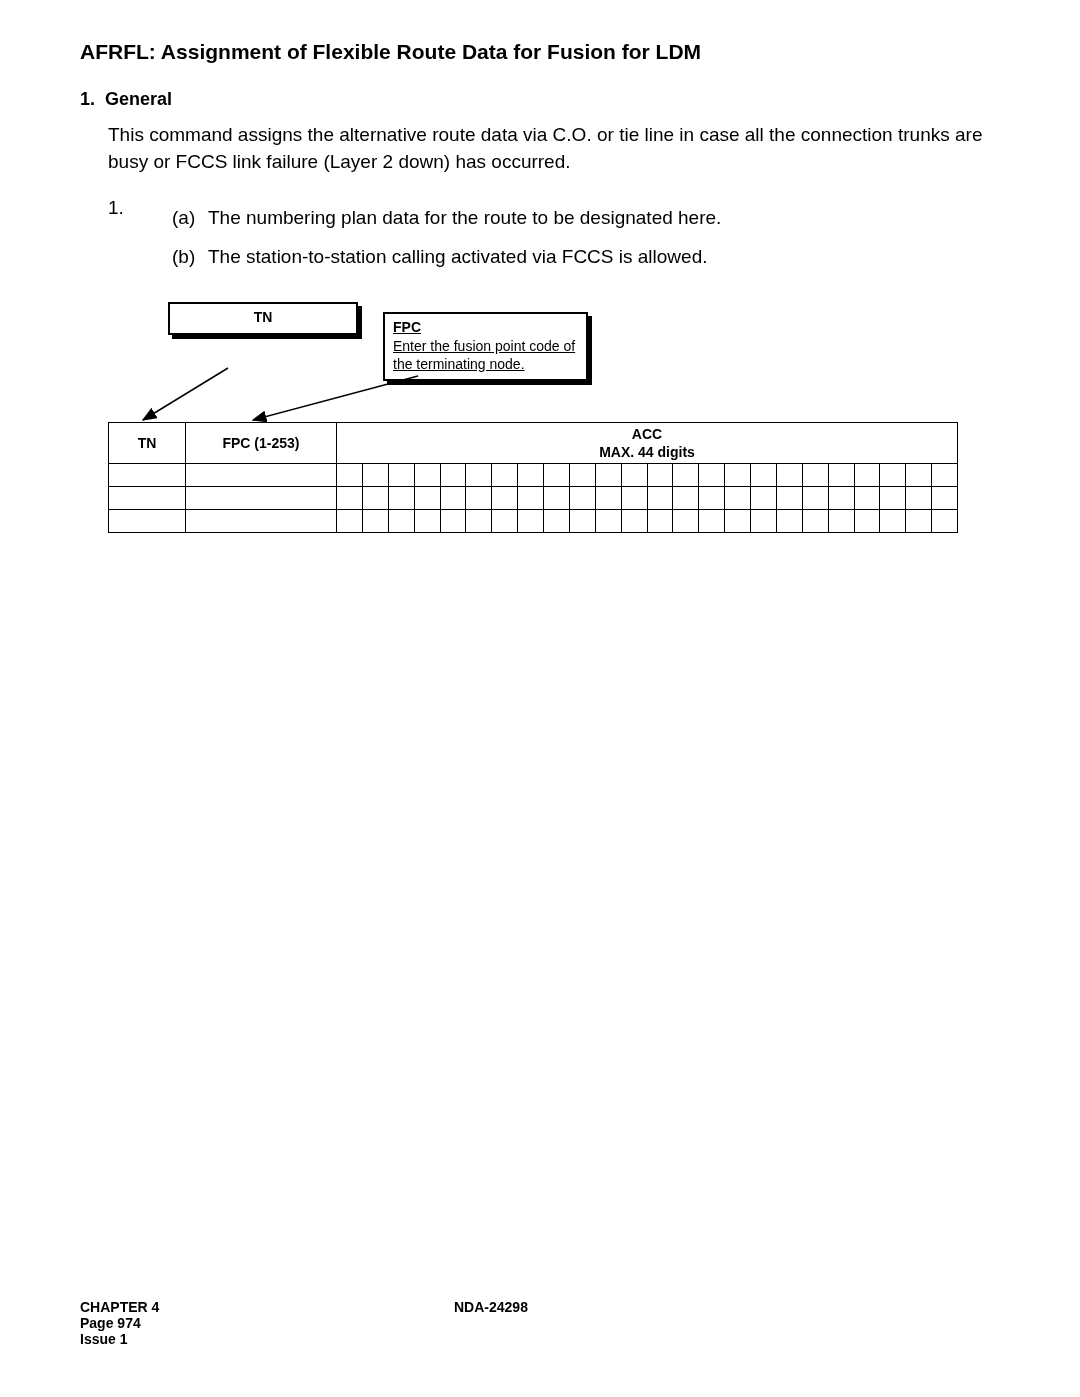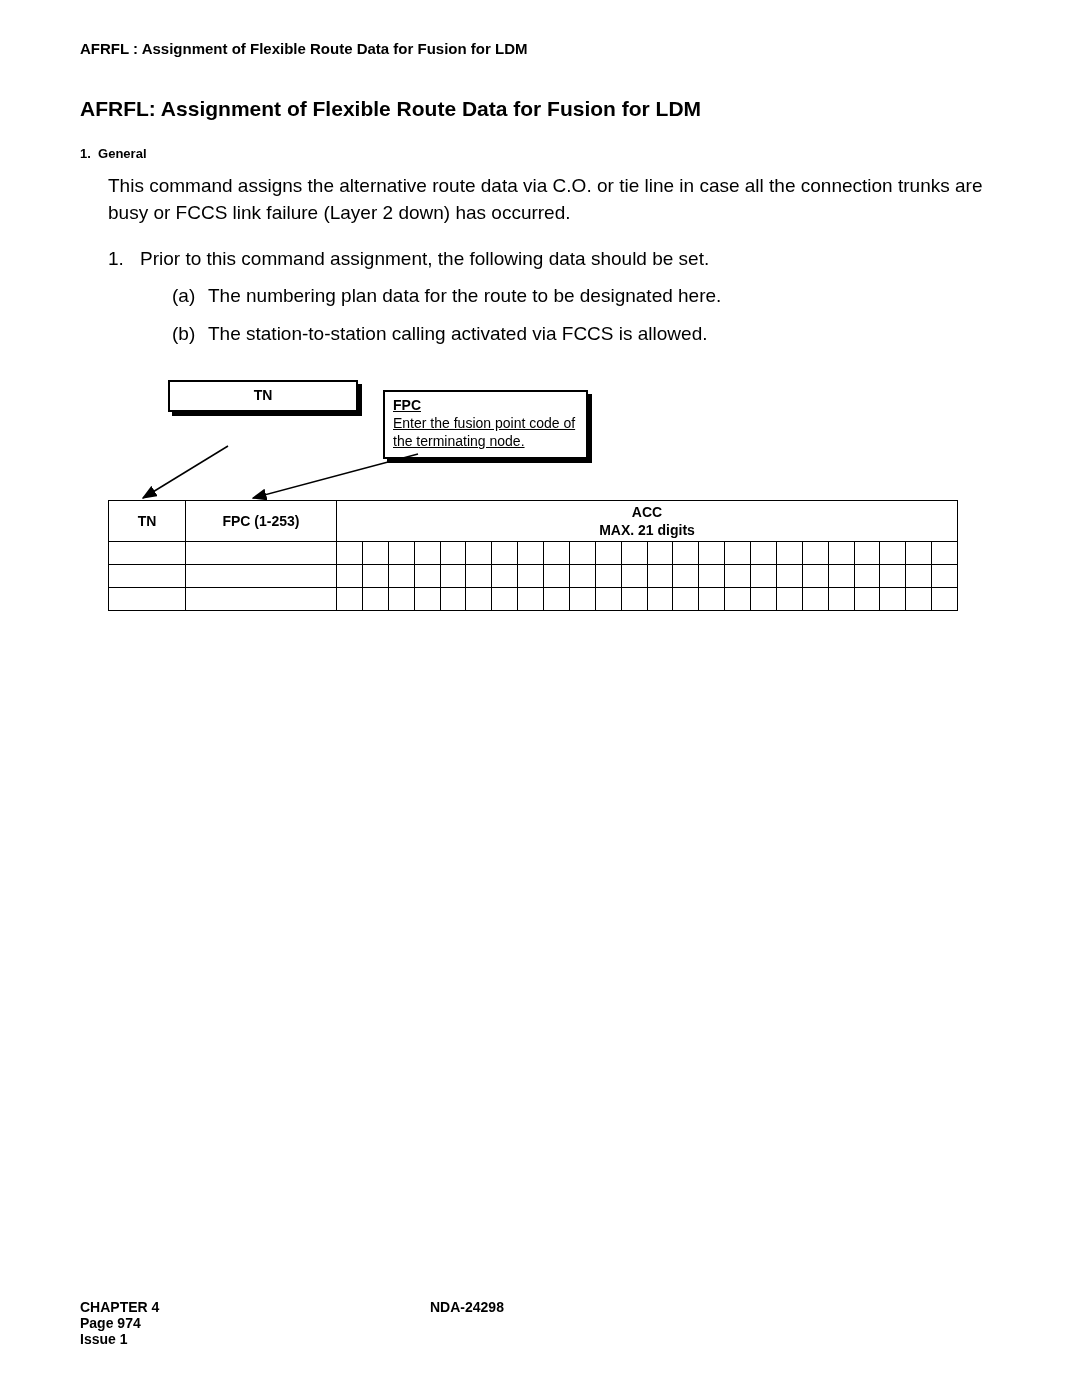--- a/index.html
+++ b/index.html
@@ -27,21 +27,21 @@
   .page-title {
     font-weight: bold;
     font-size: 21px;
     margin-bottom: 25px;
   }
   .section {
     margin-bottom: 20px;
   }
   .section-heading {
     font-weight: bold;
-    font-size: 13px;
+    font-size: 18px;
     margin-bottom: 12px;
   }
   .section-body {
     font-size: 19px;
     line-height: 1.4;
     margin-left: 28px;
   }
   .num-list {
     list-style: none;
     padding: 0;
@@ -129,48 +129,47 @@
   .footer {
     position: absolute;
     bottom: 50px;
     left: 80px;
     right: 60px;
     font-size: 14px;
     font-weight: bold;
   }
   .footer-row {
     display: flex;
+    gap: 24px;
   }
   .footer-left {
     width: 350px;
   }
 </style>
 </head>
 <body>
 
 <div class="page">
 
-  <div class="page-header">AFRFL : Assignment of Flexible Route Data for Fusion for LDM</div>
 
   <div class="page-title">AFRFL: Assignment of Flexible Route Data for Fusion for LDM</div>
 
   <div class="section">
     <div class="section-heading">
       <span>1.</span>&nbsp;&nbsp;<span>General</span>
     </div>
     <div class="section-body">This command assigns the alternative route data via C.O. or tie line in case all the connection trunks are busy or FCCS link failure (Layer 2 down) has occurred.</div>
   </div>
 
   <div class="section">
     <div class="section-body">
       <ol class="num-list">
         <li>
           <span class="num">1.</span>
           <div>
-            <span>Prior to this command assignment, the following data should be set.</span>
             <ol class="sub-list">
               <li>
                 <span class="alpha">(a)</span>
                 <span>The numbering plan data for the route to be designated here.</span>
               </li>
               <li>
                 <span class="alpha">(b)</span>
                 <span>The station-to-station calling activated via FCCS is allowed.</span>
               </li>
             </ol>
@@ -204,21 +203,21 @@
 
       <table class="data-table" id="data-table">
 
       <thead>
             <tr>
               <th class="th-tn" rowspan="2">TN</th>
               <th class="th-fpc" rowspan="2">FPC (1-253)</th>
               <th colspan="24" style="border-bottom: none; padding-bottom: 0px;">ACC</th>
             </tr>
             <tr>
-              <th colspan="24" class="acc-sub" style="border-top: none; padding-top: 0px;">MAX. 21 digits</th>
+              <th colspan="24" class="acc-sub" style="border-top: none; padding-top: 0px;">MAX. 44 digits</th>
             </tr>
           </thead>
           <tbody>
             <tr>
               <td></td>
               <td></td>
               <td></td>
               <td></td>
               <td></td>
               <td></td>

